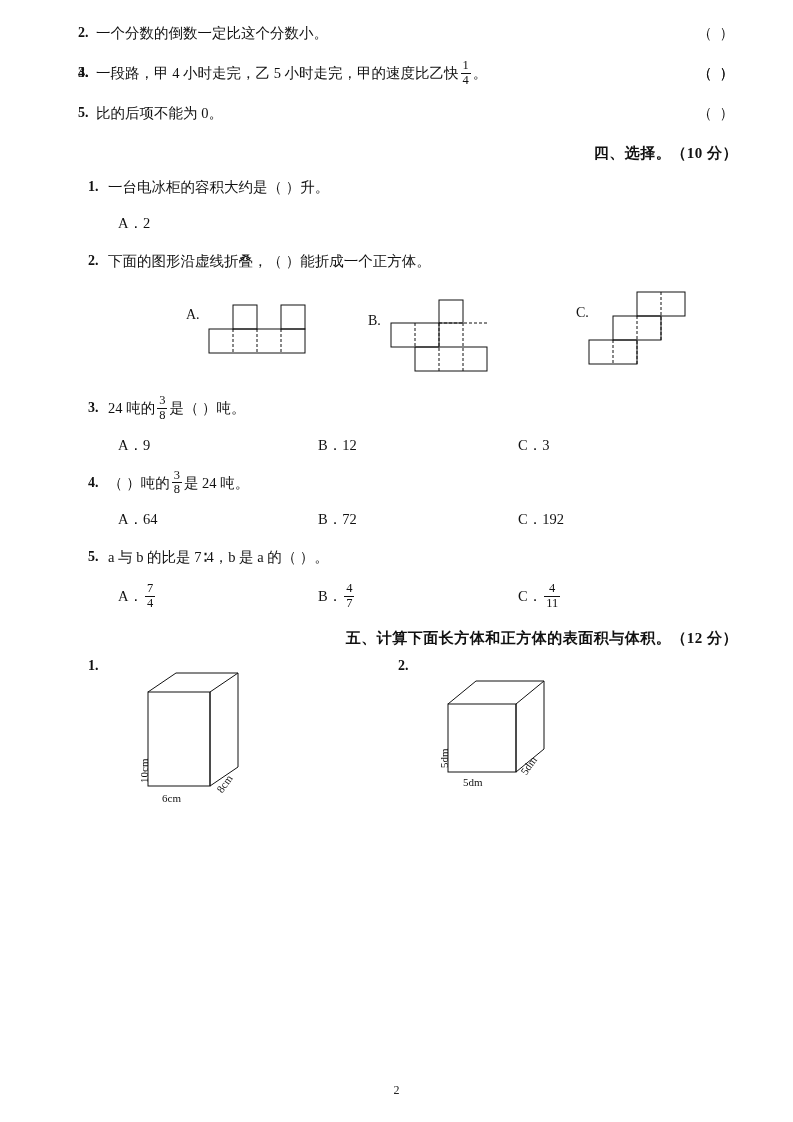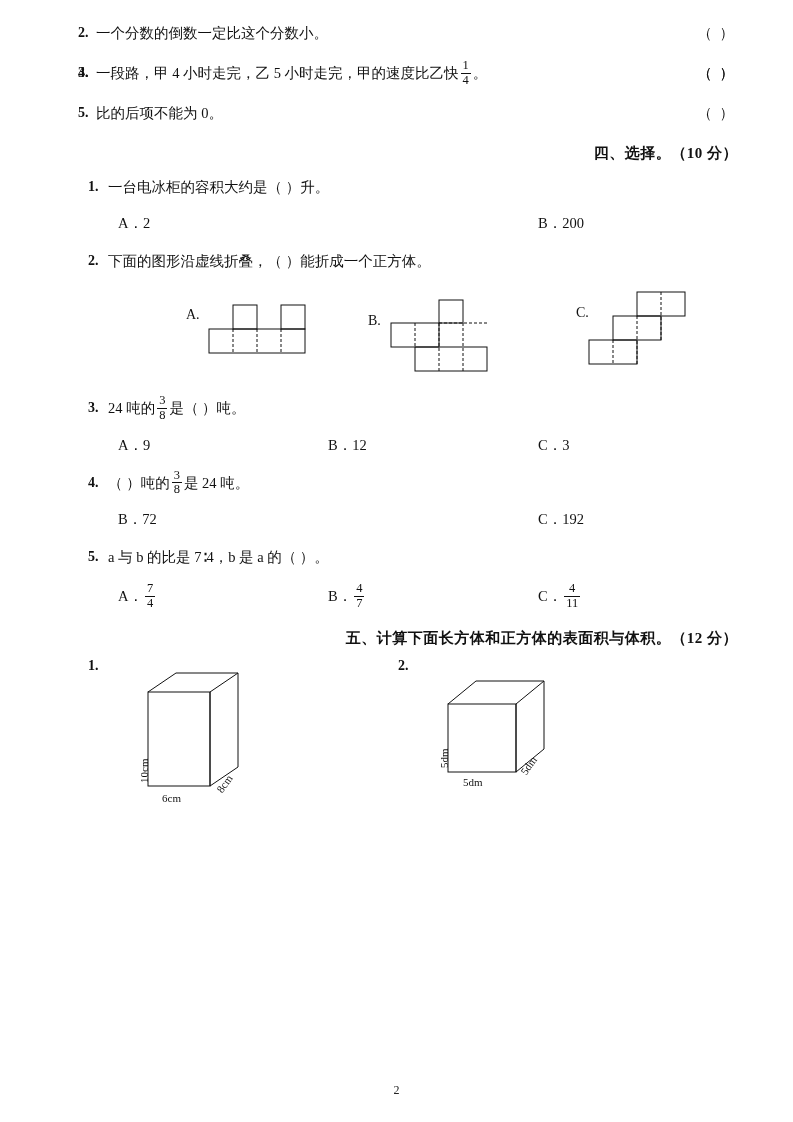--- a/index.html
+++ b/index.html
@@ -75,21 +75,20 @@
     top: 0;
     font-weight: bold;
     font-size: 14px;
   }
   .options {
     display: flex;
     padding-left: 40px;
     margin-bottom: 10px;
     font-size: 14.5px;
     line-height: 28px;
-    justify-content: space-between;
   }
   .options .opt {
     width: 200px;
   }
   .options.opt-frac { line-height: 34px; }
 
   
   .frac {
     display: inline-block;
     vertical-align: -0.45em;
@@ -181,21 +180,20 @@
     </div>
 
     <div class="section-head">四、选择。（10 分）</div>
 
     <div class="q">
       <span class="qnum">1.</span>
       <span>一台电冰柜的容积大约是（        ）升。</span>
     </div>
     <div class="options">
       <span class="opt">A．2</span>
-      <span class="opt">B．200</span>
     </div>
 
     <div class="q">
       <span class="qnum">2.</span>
       <span>下面的图形沿虚线折叠，（        ）能折成一个正方体。</span>
     </div>
 
     <div class="nets">
 
       <span class="label" style="left:108px; top:24px;">A.</span>
@@ -256,20 +254,21 @@
       <span class="opt">A．9</span>
       <span class="opt">B．12</span>
       <span class="opt">C．3</span>
     </div>
 
     <div class="q">
       <span class="qnum">4.</span>
       <span>（        ）吨的</span><span class="frac"><span class="n">3</span><span class="d">8</span></span><span>是 24 吨。</span>
     </div>
     <div class="options">
+      <span class="opt">A．64</span>
       <span class="opt">B．72</span>
       <span class="opt">C．192</span>
     </div>
 
     <div class="q">
       <span class="qnum">5.</span>
       <span>a 与 b 的比是 7∶4，b 是 a 的（        ）。</span>
     </div>
     <div class="options opt-frac">
       <span class="opt"><span>A．</span><span class="frac"><span class="n">7</span><span class="d">4</span></span></span>

